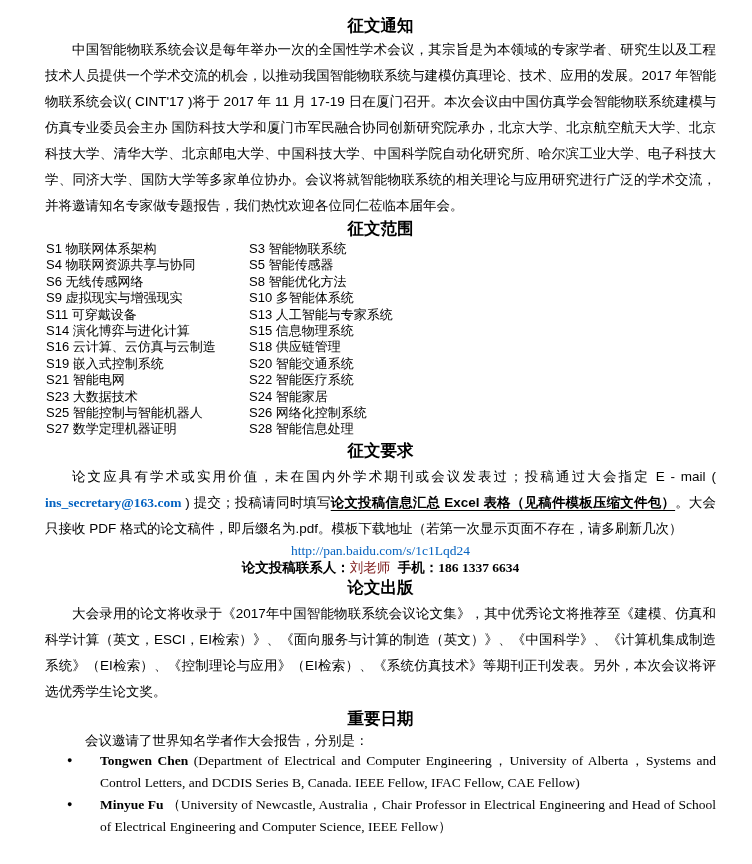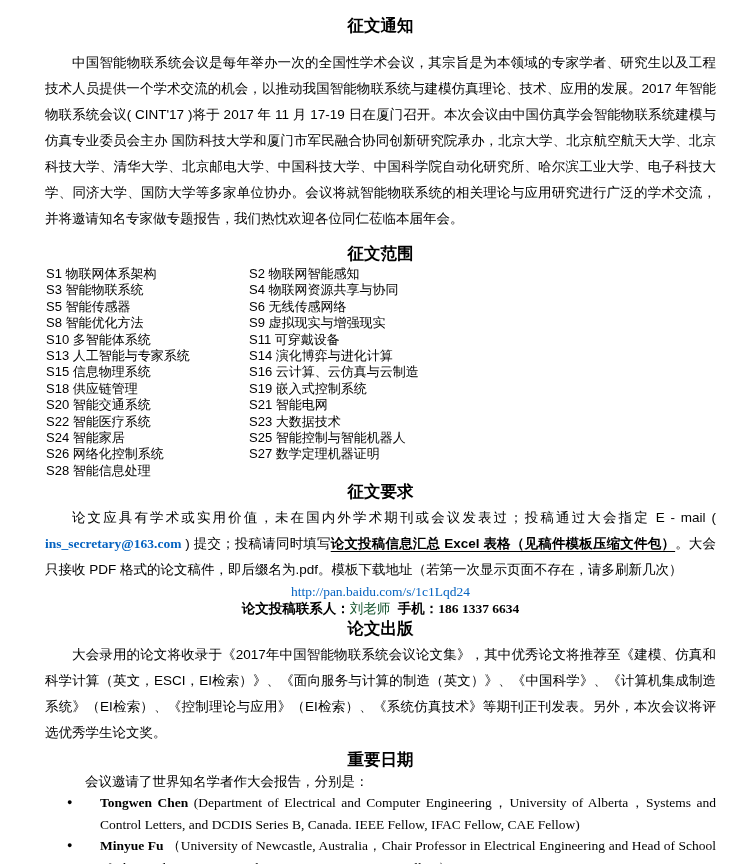--- a/index.html
+++ b/index.html
@@ -17,22 +17,22 @@
     padding: 16px 36px 6px 45px;
   }
   .h {
     font-size: 16.5px;
     font-weight: 700;
     text-align: center;
     line-height: 19px;
     margin: 0;
     position: relative;
   }
-  .h-notice { margin-bottom: 15px; }
-  .h-scope  { margin-top: 12px; margin-bottom: 3px; text-align: center; }
+  .h-notice { margin-bottom: 2px; }
+  .h-scope  { margin-bottom: 3px; text-align: center; }
   .h-req    { margin-top: 3px;  margin-bottom: 4px; }
   .h-pub    { margin-top: 1px;  margin-bottom: 4px; }
   .h-dates  { margin-top: 4px;  margin-bottom: 3px; }
 
   .para {
     font-size: 13.5px;
     line-height: 26px;
     text-align: justify;
     text-indent: 2em;
     margin: 0;
@@ -63,21 +63,21 @@
     text-decoration: underline;
     text-underline-offset: 3px;
   }
   .center-line {
     text-align: center;
     font-size: 13.5px;
     line-height: 17px;
     margin: 0;
   }
   .contact-label { font-weight: 700; }
-  .contact-name { font-weight: 400; color: #14532d; font-family: Liberation Mono, monospace; }
+  .contact-name { font-weight: 400; color: #7f1d1d; font-family: Liberation Mono, monospace; }
   .contact-phone { font-weight: 700; font-family: "Liberation Serif", serif; }
 
   .dates-block { position: relative; font-size: 13.5px; }
   .date-row { line-height: 19.8px; }
   .date-value { font-family: "Liberation Serif", serif; }
   .invited {
     font-weight: 400;
     font-size: 13.5px;
     line-height: 19.5px;
     padding-left: 40px;
@@ -109,21 +109,20 @@
 <div id="page">
 
   <div class="h h-notice">征文通知</div>
 
   <p class="para">中国智能物联系统会议是每年举办一次的全国性学术会议，其宗旨是为本领域的专家学者、研究生以及工程技术人员提供一个学术交流的机会，以推动我国智能物联系统与建模仿真理论、技术、应用的发展。2017 年智能物联系统会议( CINT'17 )将于 2017 年 11 月 17-19 日在厦门召开。本次会议由中国仿真学会智能物联系统建模与仿真专业委员会主办 国防科技大学和厦门市军民融合协同创新研究院承办，北京大学、北京航空航天大学、北京科技大学、清华大学、北京邮电大学、中国科技大学、中国科学院自动化研究所、哈尔滨工业大学、电子科技大学、同济大学、国防大学等多家单位协办。会议将就智能物联系统的相关理论与应用研究进行广泛的学术交流，并将邀请知名专家做专题报告，我们热忱欢迎各位同仁莅临本届年会。</p>
 
   <div class="h h-scope">征文范围</div>
 
   <div class="topics">
     <span class="topic">S1 物联网体系架构</span>
-      <span class="topic">S2 物联网智能感知</span>
     <span class="topic">S3 智能物联系统</span>
       <span class="topic">S4 物联网资源共享与协同</span>
     <span class="topic">S5 智能传感器</span>
       <span class="topic">S6 无线传感网络</span>
       <span class="topic">S8 智能优化方法</span>
     <span class="topic">S9 虚拟现实与增强现实</span>
       <span class="topic">S10 多智能体系统</span>
     <span class="topic">S11 可穿戴设备</span>
     <span class="topic">S13 人工智能与专家系统</span>
       <span class="topic">S14 演化博弈与进化计算</span>

